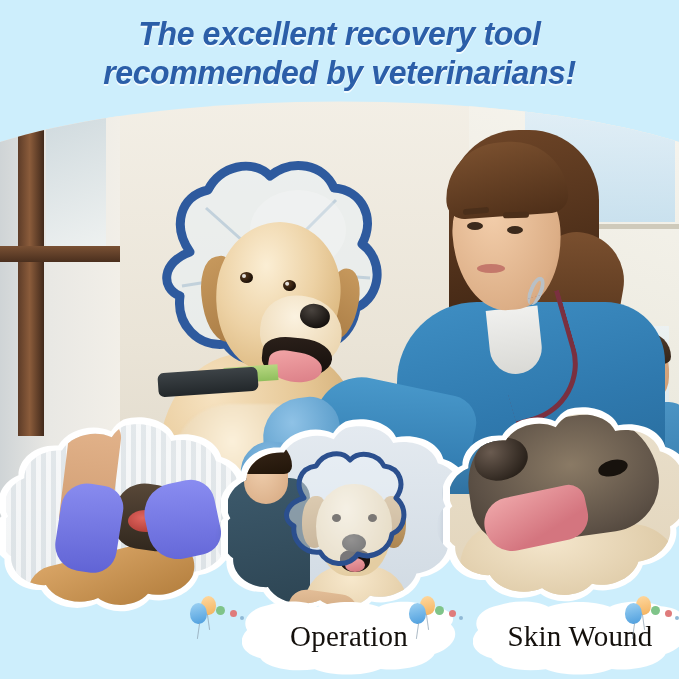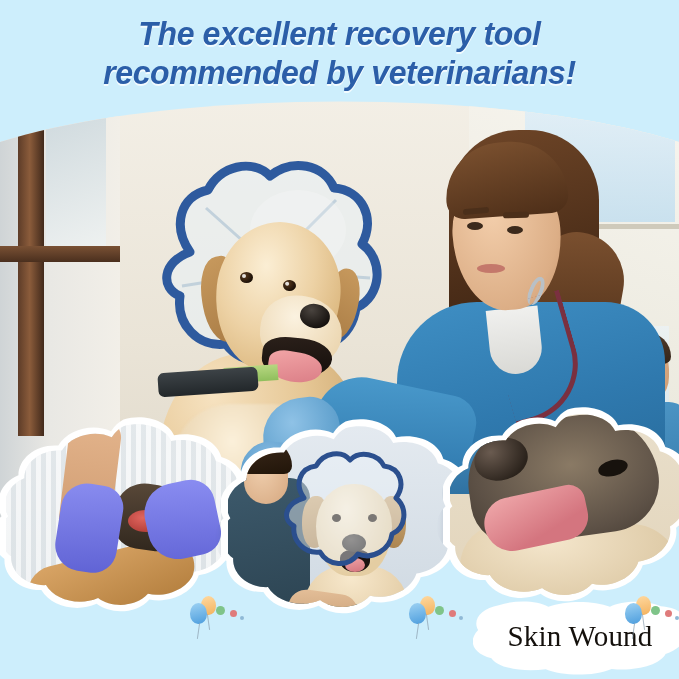--- a/index.html
+++ b/index.html
@@ -598,20 +598,24 @@
           <div class="b3-tongue"></div>
         </div>
       </div>
     </div>
 
   </div>
 
   <div class="label-row">
 
 
+    <div class="label-pill lp2">
+      <div class="pill-bg"></div>
+      <div class="pill-text">Operation</div>
+    </div>
 
     <div class="label-pill lp3">
       <div class="pill-bg"></div>
       <div class="pill-text">Skin Wound</div>
     </div>
 
   </div>
 
   <div class="balloons b-1">
     <span class="bl bl-orange"></span>

